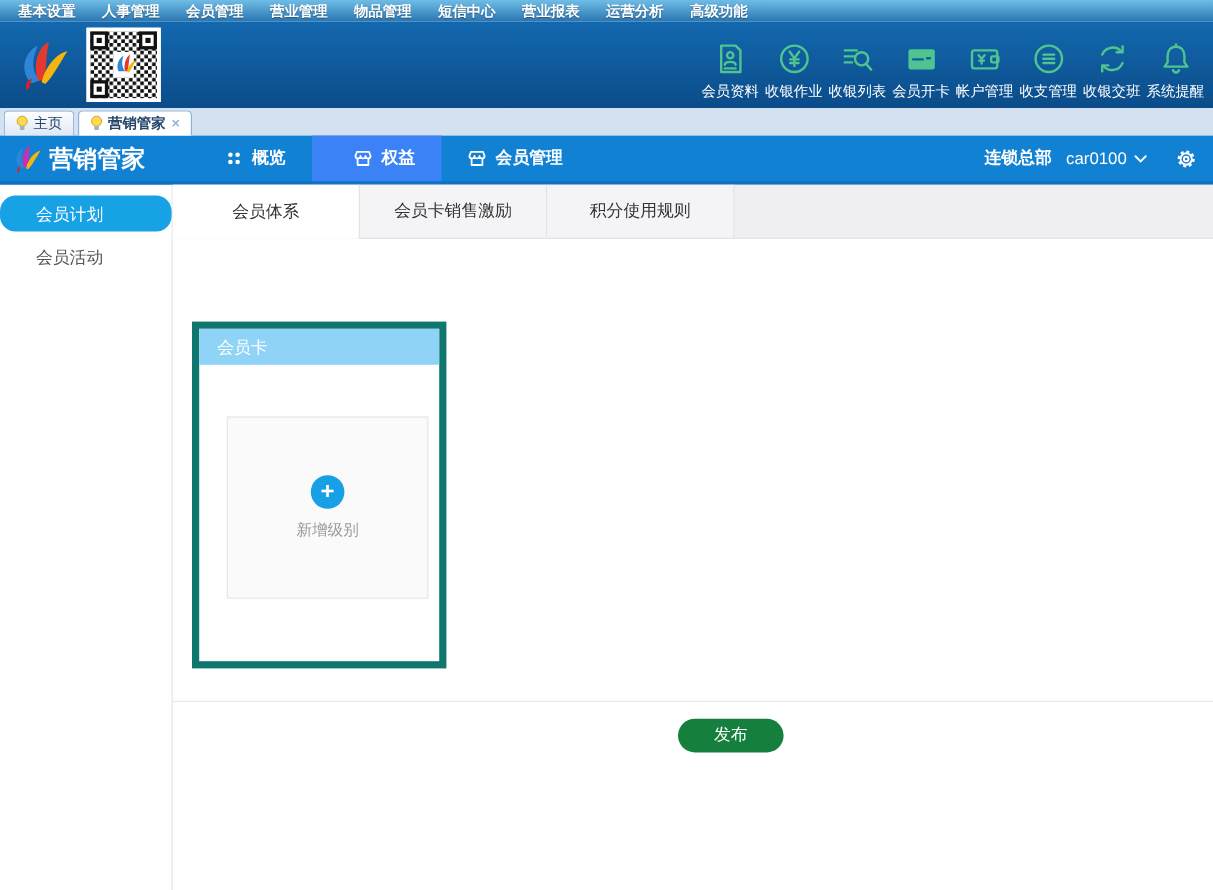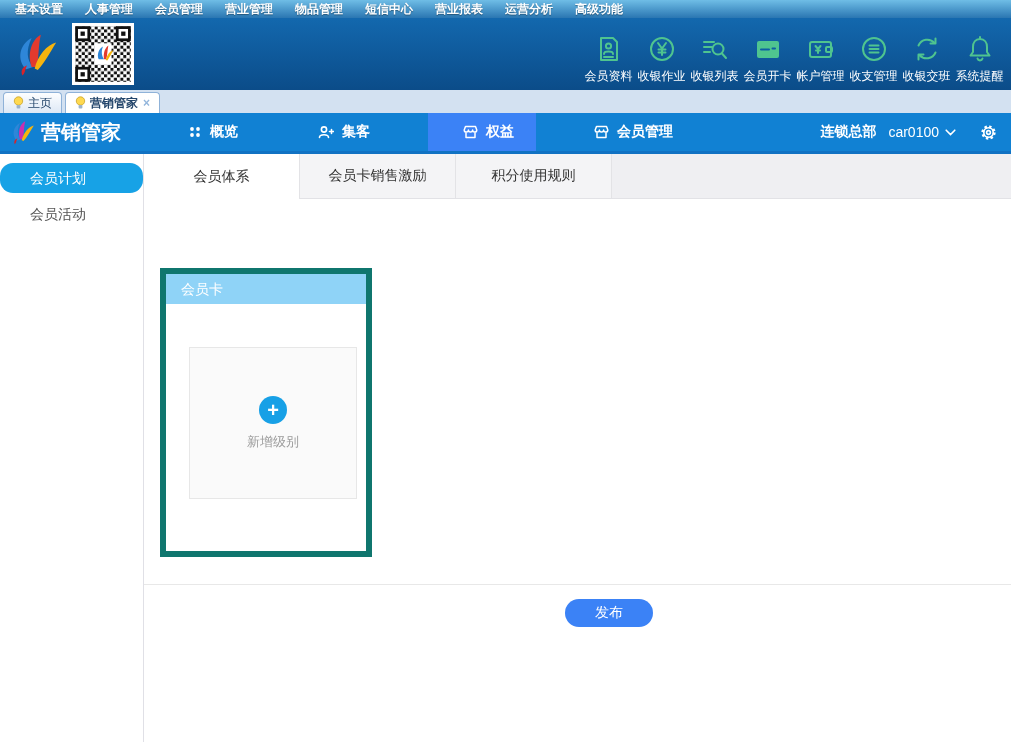--- a/index.html
+++ b/index.html
@@ -38,21 +38,21 @@
   .ptab .bulb { margin-right:4px; }
   .ptab-close { margin-left:5px; color:#93b6dc; font-size:12px; font-weight:bold;
     cursor:pointer; line-height:1; }
 
   
   .subnav { height:41px; background:#1181d3; border-bottom:3px solid #1172c3;
     display:flex; align-items:center; color:#fff; }
   .subnav-brand { display:flex; align-items:center; margin-left:10px; width:130px; }
   .subnav-logo { width:26px; height:30px; }
   .subnav-title { font-size:20px; font-weight:bold; margin-left:5px; white-space:nowrap; }
-  .subnav-menu { display:flex; height:100%; margin-left:26px;gap:36px; }
+  .subnav-menu { display:flex; height:100%; margin-left:26px; }
   .snav-item { display:flex; align-items:center; gap:8px; padding:0 22px;
     font-size:14px; font-weight:bold; cursor:pointer; white-space:nowrap; }
   .snav-item.active { background:#3b82f6;padding-left:35px; }
   .subnav-right { margin-left:auto; display:flex; align-items:center; margin-right:14px; }
   .store-label { font-size:14px; font-weight:bold; }
   .store-value { font-size:14px; margin-left:12px; cursor:pointer; }
   .chev { margin-left:6px; cursor:pointer; }
   .gear { margin-left:24px; cursor:pointer; display:flex; }
 
   
@@ -80,21 +80,21 @@
   .add-box { position:absolute; left:23px; top:43px; width:168px; height:152px;
     background:#fafafa; border:1px solid #e7e7e7; display:flex; flex-direction:column;
     align-items:center; justify-content:center; cursor:pointer; }
   .plus-circle { width:28px; height:28px; border-radius:50%; background:#17a0e6;
     color:#fff; display:flex; align-items:center; justify-content:center;
     font-size:20px; font-weight:bold; line-height:1; }
   .add-label { margin-top:9px; font-size:13px; color:#9b9b9b; }
 
   .divider { margin-top:27px; border-top:1px solid #e8e8e8; width:100%; }
   .publish-btn { display:block; margin-top:14px; margin-left:421px; width:88px;
-    height:28px; border:none; border-radius:14px; background:#3b82f6; color:#fff;
+    height:28px; border:none; border-radius:14px; background:#15803d; color:#fff;
     font-size:14px; font-family:inherit; cursor:pointer; }
 </style>
 </head>
 <body>
 
 <div class="topbar">
   <span class="topbar-item">基本设置</span>
   <span class="topbar-item">人事管理</span>
   <span class="topbar-item">会员管理</span>
   <span class="topbar-item">营业管理</span>
@@ -255,28 +255,20 @@
   <div class="subnav-menu">
     <div class="snav-item">
       <svg width="14" height="14" viewBox="0 0 14 14" fill="#fff">
         <circle cx="4" cy="4" r="1.9"></circle>
           <circle cx="10" cy="4" r="1.9"></circle>
           <circle cx="4" cy="10" r="1.9"></circle>
           <circle cx="10" cy="10" r="1.9"></circle>
       </svg>
       <span>概览</span>
     </div>
-    <div class="snav-item">
-      <svg width="16" height="14" viewBox="0 0 16 14" fill="none" stroke="#fff" stroke-width="1.6" stroke-linecap="round">
-        <circle cx="6" cy="4.5" r="2.6"></circle>
-          <path d="M1.5 12.5c0-3.6 9-3.6 9 0"></path>
-          <path d="M11.5 6.5h4M13.5 4.5v4"></path>
-      </svg>
-      <span>集客</span>
-    </div>
     <div class="snav-item active">
       <svg width="15" height="14" viewBox="0 0 15 14" fill="none" stroke="#fff" stroke-width="1.5" stroke-linejoin="round">
         <path d="M2.5 1.5h10l1.3 3.4c0 1.2-1 2.1-2.2 2.1-1.1 0-2-.9-2-2 0 1.1-.9 2-2.1 2s-2.1-.9-2.1-2c0 1.1-.9 2-2 2S1.2 6.1 1.2 4.9z"></path>
         <path d="M3 7.5v5h9v-5"></path>
       </svg>
       <span>权益</span>
     </div>
     <div class="snav-item">
       <svg width="15" height="14" viewBox="0 0 15 14" fill="none" stroke="#fff" stroke-width="1.5" stroke-linejoin="round">
         <path d="M2.5 1.5h10l1.3 3.4c0 1.2-1 2.1-2.2 2.1-1.1 0-2-.9-2-2 0 1.1-.9 2-2.1 2s-2.1-.9-2.1-2c0 1.1-.9 2-2 2S1.2 6.1 1.2 4.9z"></path>

